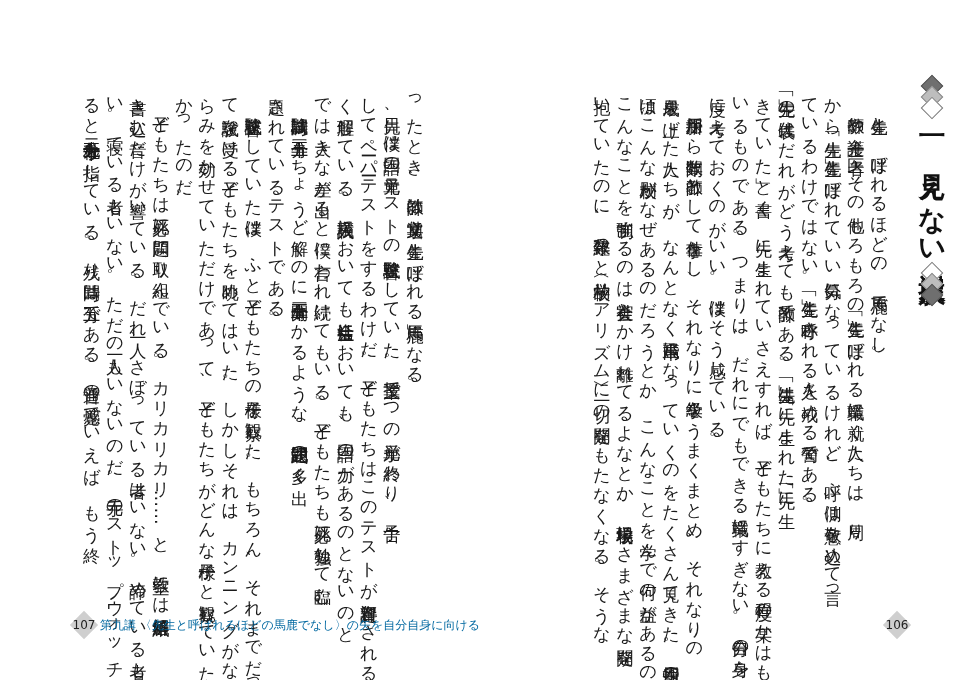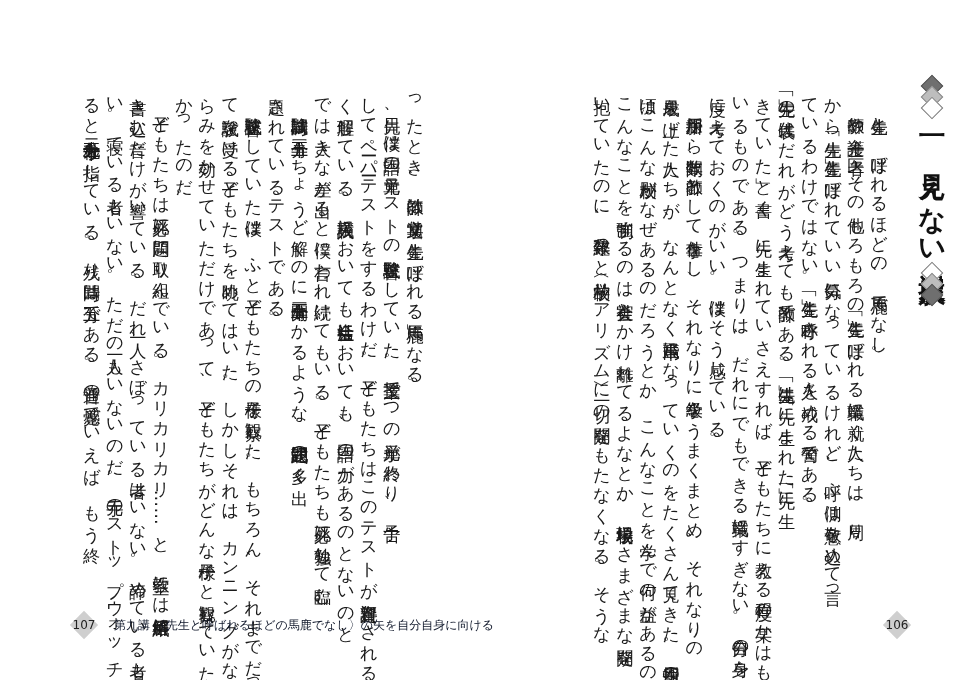--- a/index.html
+++ b/index.html
@@ -48,22 +48,22 @@
       display: flex; align-items: center; justify-content: center;
     }
     .folio-badge::before {
       content: ""; position: absolute; width: 20px; height: 20px;
       background: #cfcfcf; transform: rotate(45deg);
     }
     .folio-num { position: relative; font-size: 12px; color: #222; }
     .folio-left { left: 70px; }
     .folio-right { left: 403px; }
     .running-head {
-      position: absolute; left: 114px; top: 617px;
-      font-size: 12px; color: #0f172a; white-space: nowrap;
+      position: absolute; left: 100px; top: 617px;
+      font-size: 12px; color: #0369a1; white-space: nowrap;
     }
   </style>
 </head>
 <body>
 
 <div class="page page-left">
   <div class="body-text">ったとき、教師は文字通り「先生と呼ばれる馬鹿」になる。
 　先日、僕は国語の単元テストの試験監督をしていた。授業で一つの単元が終わり、予告
 してペーパーテストをするわけだ。子どもたちはこのテストが評定資料とされることをよ
 く理解している。高校入試においても社会生活においても、国語の力があるのとないのと

